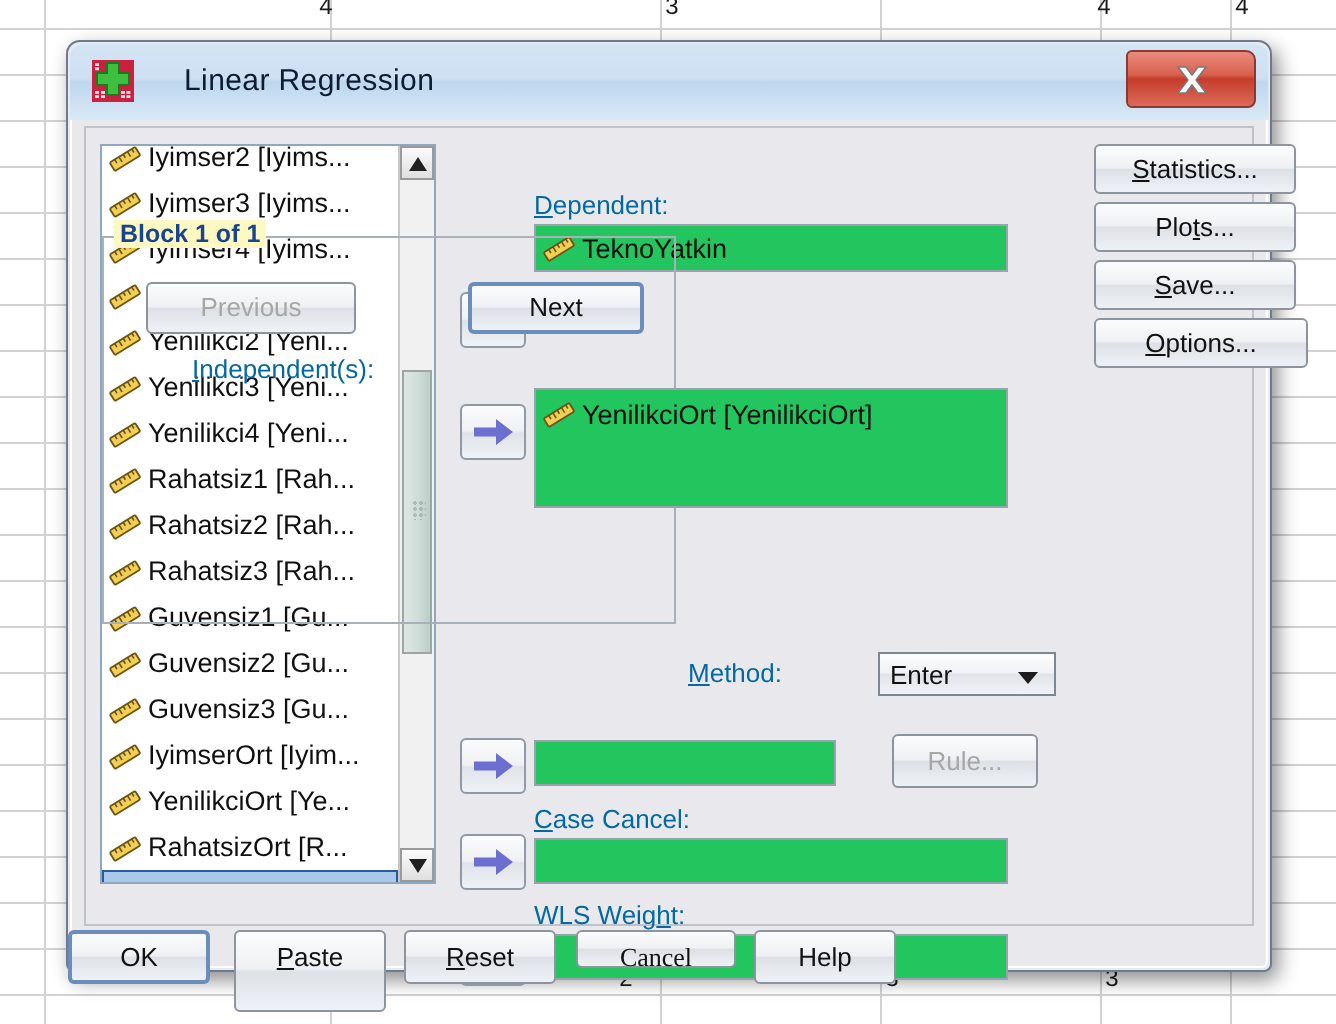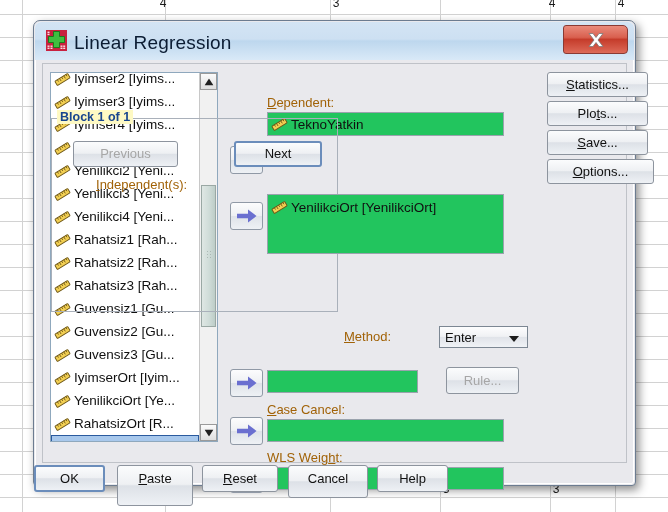--- a/index.html
+++ b/index.html
@@ -70,22 +70,22 @@
     background: linear-gradient(to bottom, #d3e4f4 0%, #cde0f2 45%, #bdd7ee 50%, #d9e9f7 100%);
     box-sizing: border-box;
   }
   #app-icon {
     position: absolute;
     left: 11px; top: 8px;
     width: 21px; height: 21px;
   }
   #title-text {
     position: absolute;
-    left: 39px; top: 10px;
-    font-size: 19px;
+    left: 57px; top: 10px;
+    font-size: 15px;
     color: #0b1c33;
     letter-spacing: 0.2px;
     white-space: nowrap;
   }
   #close-btn {
     position: absolute;
     right: 6px; top: 3px;
     width: 63px; height: 27px;
     border: 1px solid #8a3a33;
     border-radius: 3px 5px 4px 3px;
@@ -191,21 +191,21 @@
     cursor: pointer;
     box-sizing: border-box;
   }
   .xfer svg { position: absolute; left: 50%; top: 50%; transform: translate(-50%,-50%); }
   .xfer.disabled { cursor: default; }
 
   
   .fld-label {
     position: absolute;
     font-size: 13px;
-    color: #a16207;
+    color: #0369a1;
     white-space: nowrap;
     text-align: center;
   }
   .fld-label u { text-decoration: underline; }
   .txtbox {
     position: absolute;
     background: #22c55e;
     border: 1px solid #9aa3ad;
     box-sizing: border-box;
     font-size: 13.5px;
@@ -582,21 +582,21 @@
   <div id="btn-row">
       <div class="btn defaultish" style="left: -8px; top: 0px; width: 71px; height: 27px; line-height: 23px;">
         <span>OK</span>
       </div>
       <div class="btn" style="left: 75px; top: 0px; width: 76px; height: 41px; line-height: 25px;">
         <span><u>P</u>aste</span>
       </div>
       <div class="btn" style="left: 160px; top: 0px; width: 76px; height: 27px; line-height: 25px;">
         <span><u>R</u>eset</span>
       </div>
-      <div class="btn" style="left: 246px; top: 0px; width: 80px; height: 33px; line-height: 25px;">
+      <div class="btn" style="left: 246px; top: 0px; width: 80px; height: 19px; line-height: 25px; font-family: Liberation Serif, serif;">
         <span>Cancel</span>
       </div>
       <div class="btn" style="left: 335px; top: 0px; width: 71px; height: 27px; line-height: 25px;">
         <span>Help</span>
       </div>
     </div>
 
 </div>
 
 </body></html>

